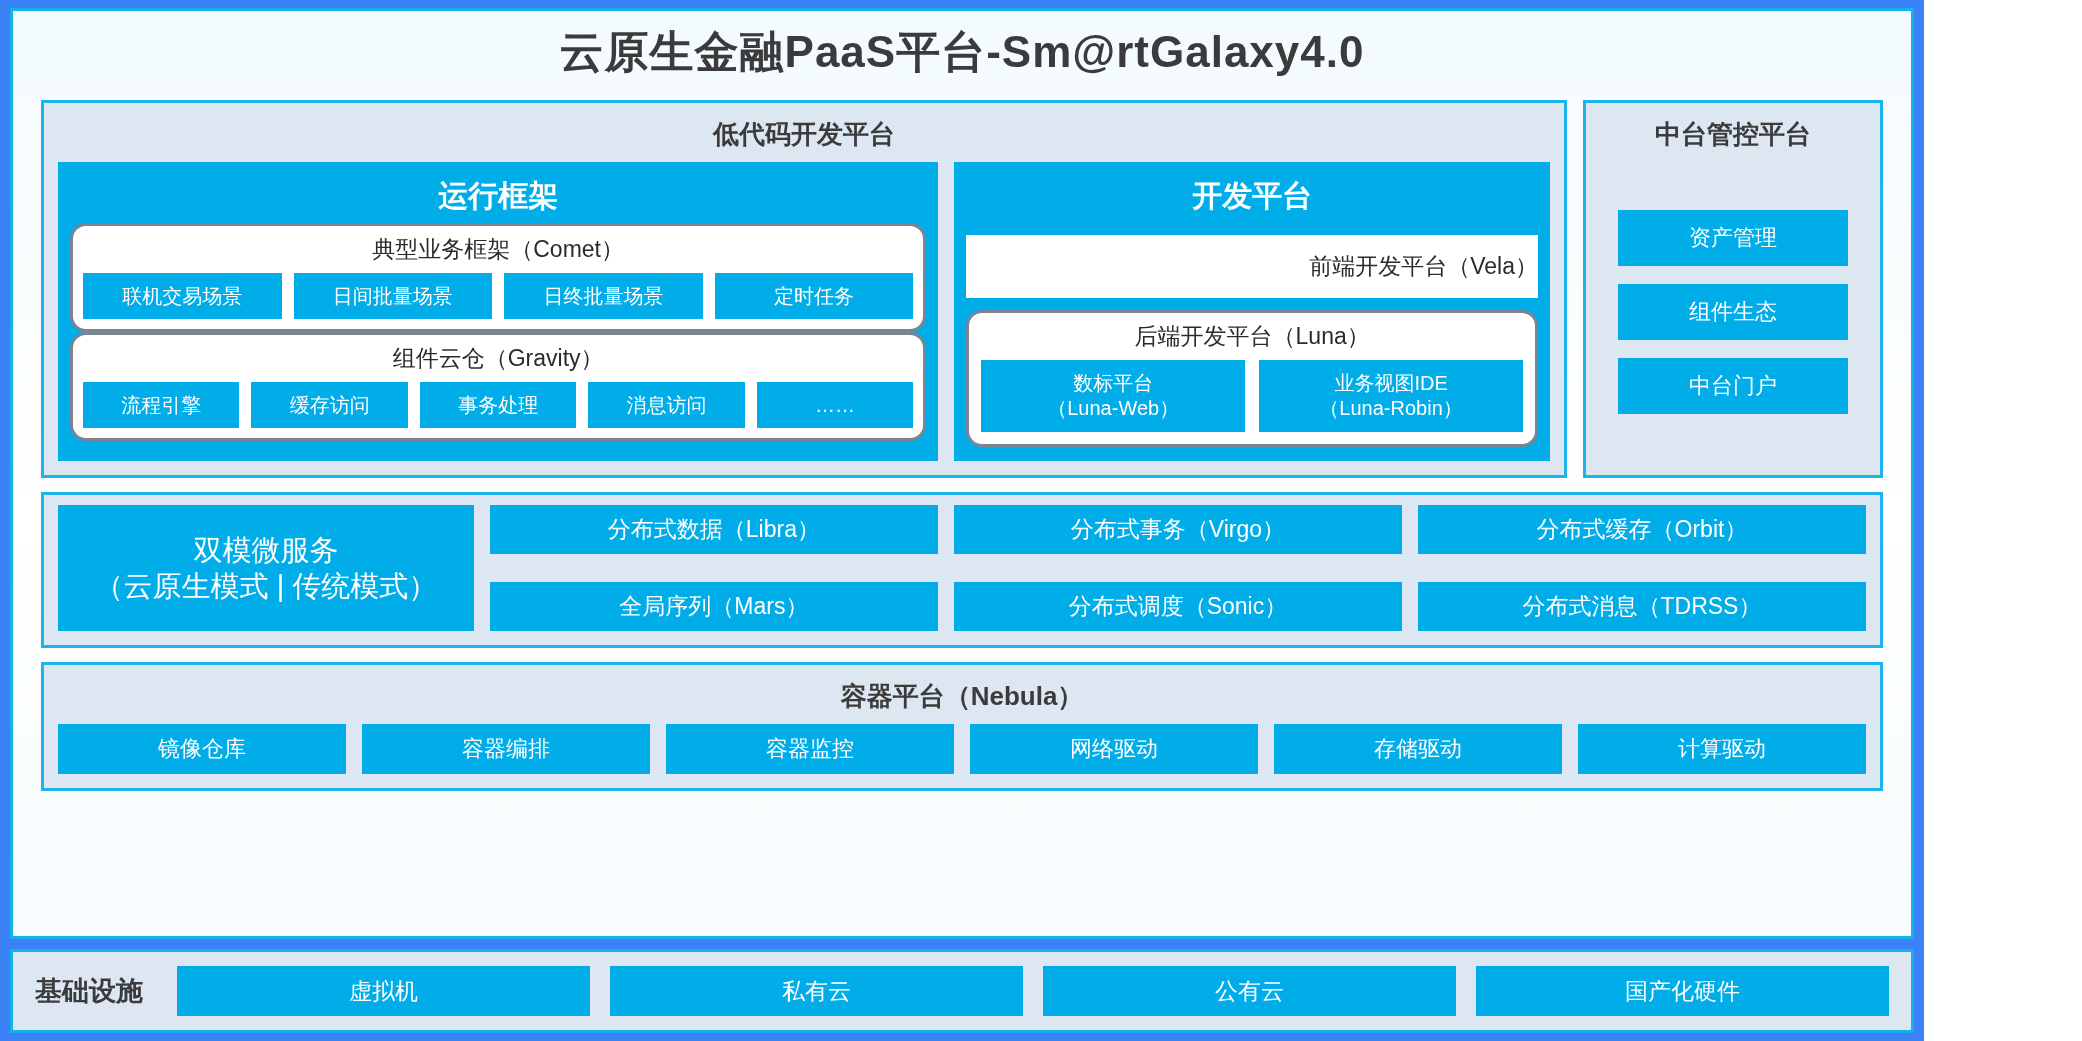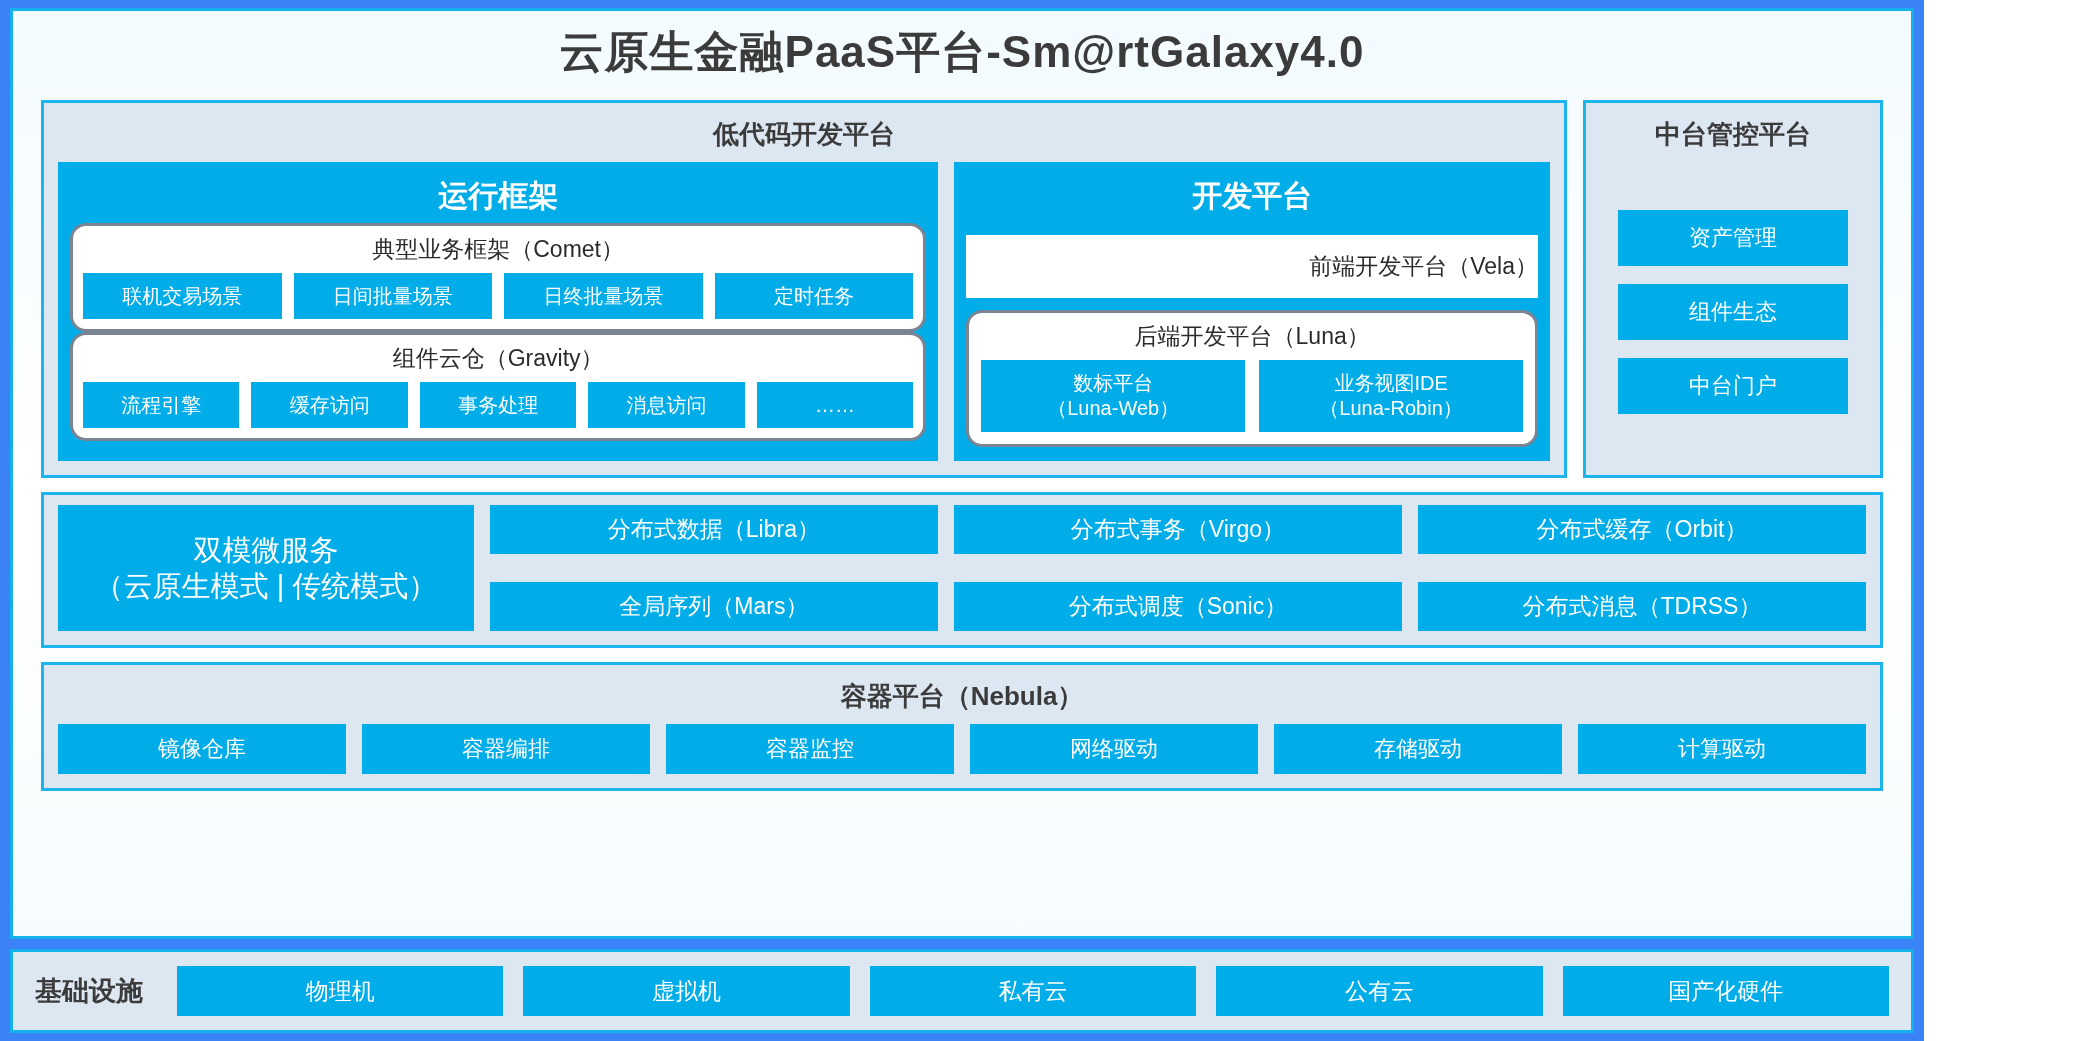--- a/index.html
+++ b/index.html
@@ -260,20 +260,19 @@
         <div class="blue container-cell">网络驱动</div>
         <div class="blue container-cell">存储驱动</div>
         <div class="blue container-cell">计算驱动</div>
       </div>
     </div>
 
   </div>
 
   <div class="infra">
     <div class="infra-label">基础设施</div>
-    <div class="blue infra-cell">物理机</div>
     <div class="blue infra-cell">虚拟机</div>
     <div class="blue infra-cell">私有云</div>
     <div class="blue infra-cell">公有云</div>
     <div class="blue infra-cell">国产化硬件</div>
   </div>
 
 </div>
 
 </body></html>

